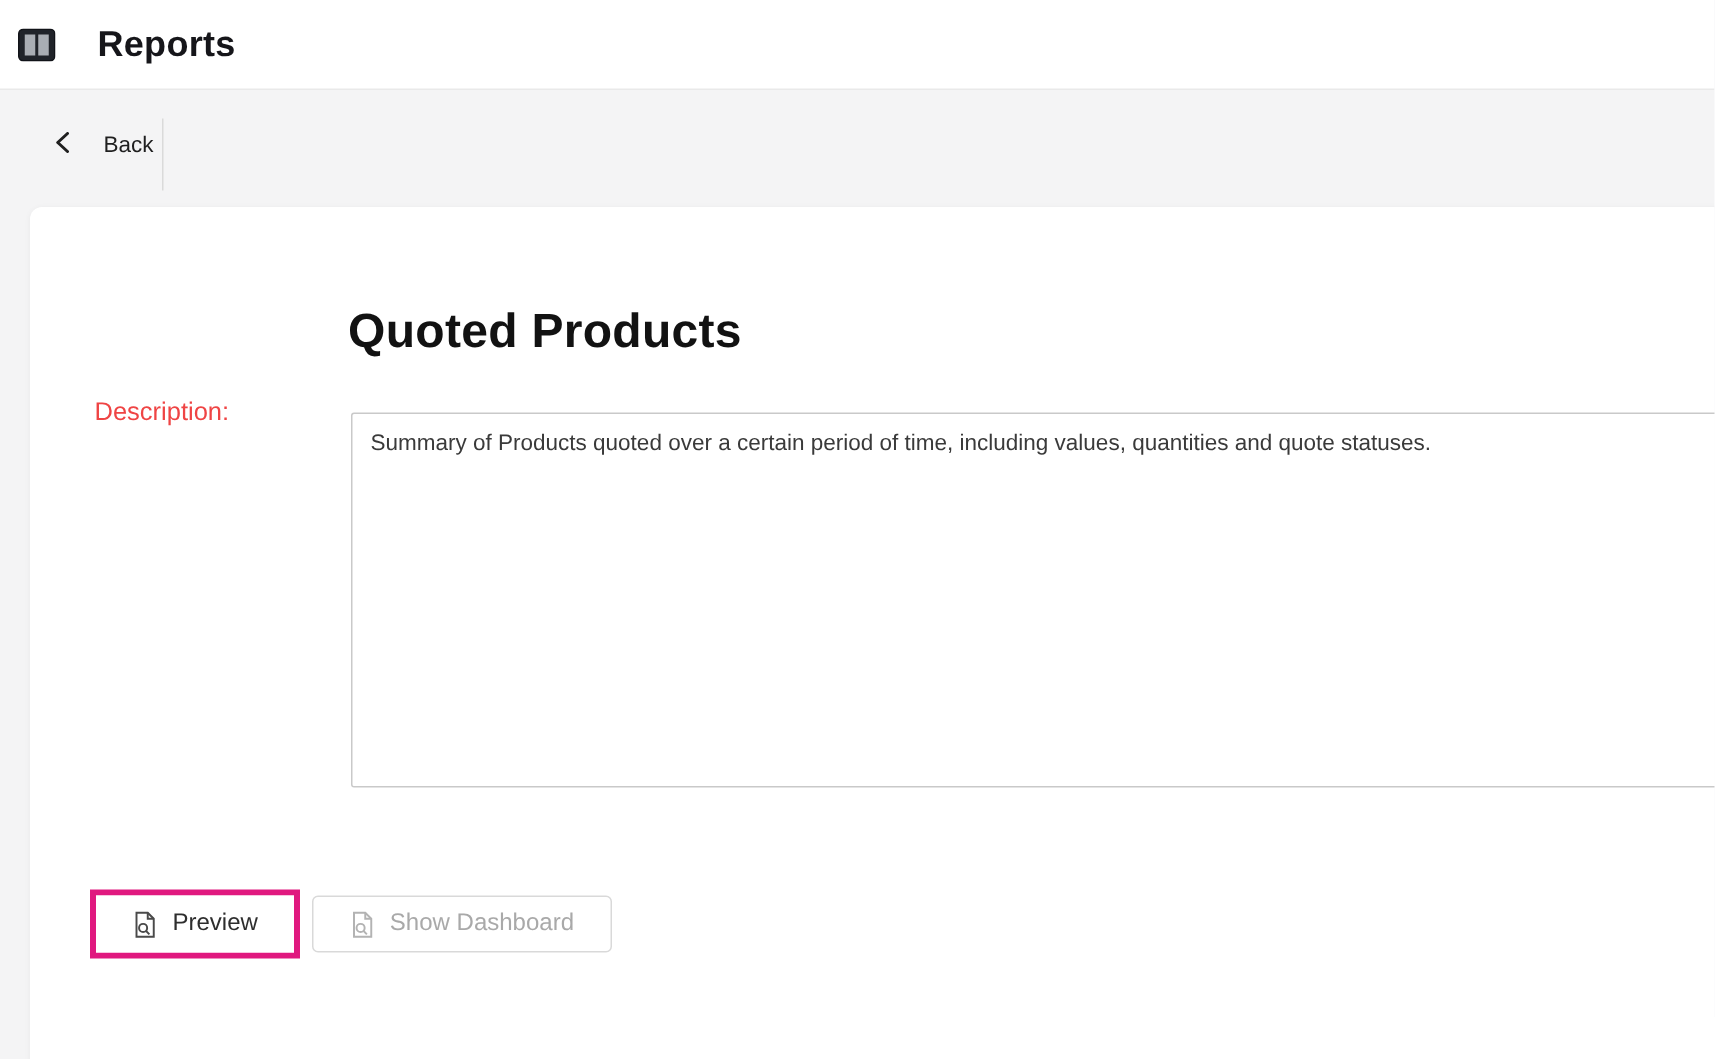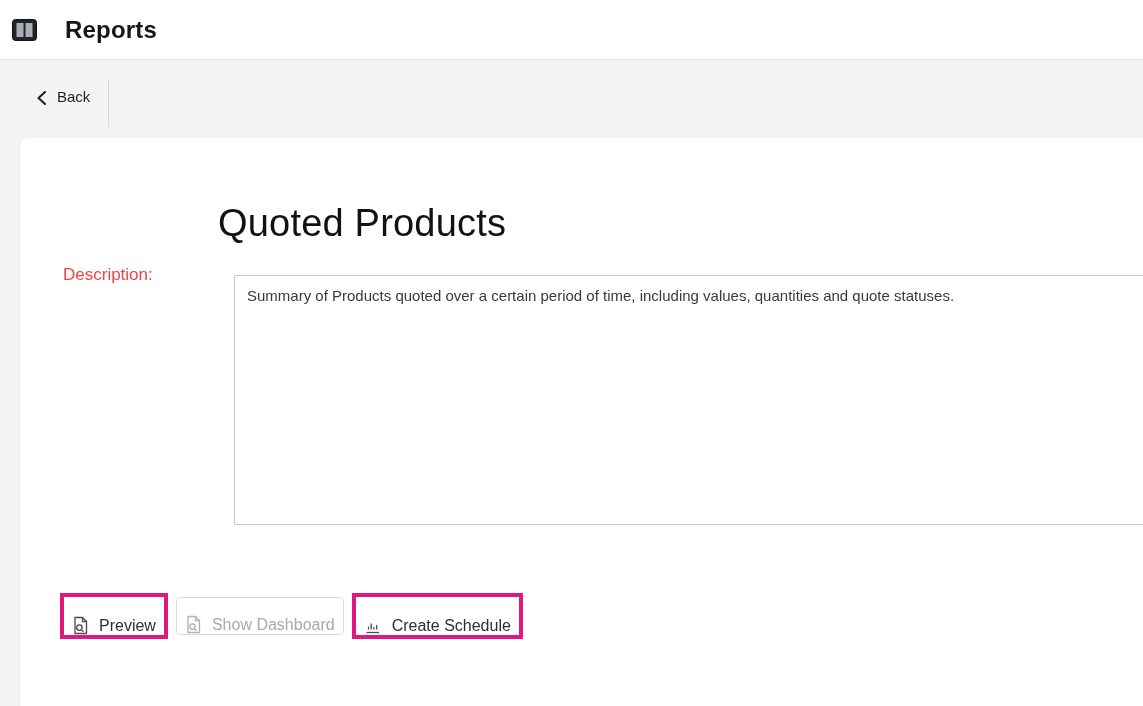--- a/index.html
+++ b/index.html
@@ -25,43 +25,43 @@
   .app-logo { width: 25px; height: 22px; margin-right: 28px; flex: 0 0 auto; }
   .app-title {
     font-size: 24px; font-weight: 700; color: #16161a;
     letter-spacing: 0.2px;
     text-align: center;
   }
 
   
   .back-btn {
     position: absolute; left: 30px; top: 84px;
-    display: flex; align-items: flex-end; gap: 10px;
+    display: flex; align-items: flex-start; gap: 22px;
     background: none; border: none; padding: 4px 6px;
     font-family: inherit; font-size: 15px; color: #1f1f1f;
     cursor: pointer; z-index: 2;
   }
   .back-divider {
     position: absolute; left: 108px; top: 79px;
     width: 1px; height: 48px; background: #dadada; z-index: 2;
   }
 
   
   .report-card {
     position: absolute; left: 20px; top: 138px;
     width: 1180px; height: 640px;
     background: #ffffff;
     border-radius: 8px;
     box-shadow: 0 1px 4px rgba(0,0,0,0.05);
     z-index: 1;
   }
   .report-title {
-    position: absolute; left: 198px; top: 64px;
+    position: absolute; left: 212px; top: 64px;
     margin: 0;
-    font-size: 38px; font-weight: 400; color: #121212;
+    font-size: 32px; font-weight: 700; color: #121212;
     letter-spacing: 0.2px;
   }
   .desc-label {
     position: absolute; left: 43px; top: 127px;
     font-size: 17px; color: #ef4444;
   }
   .desc-textarea {
     position: absolute; left: 214px; top: 137px;
     width: 952px; height: 250px;
     border: 1px solid #c9c9c9; border-radius: 2px;
@@ -72,22 +72,22 @@
     resize: none; outline: none;
   }
 
   
   .actions-row {
     position: absolute; left: 40px; top: 455px;
     display: flex; align-items: center; gap: 8px;
   }
   .btn {
     height: 38px;
-    display: inline-flex; align-items: flex-end; gap: 10px;
-    padding: 0 8px;
+    display: inline-flex; align-items: center; gap: 10px;
+    padding: 0 24px;
     background: #ffffff;
     border: 1px solid #d9d9d9; border-radius: 4px;
     font-family: inherit; font-size: 16px; color: #2e2e2e;
     white-space: nowrap; cursor: pointer;
   }
   .btn svg { flex: 0 0 auto; }
   .btn.disabled { color: #a9a9a9; cursor: default; }
   .annotation-box {
     border: 4px solid #e0187f;
     display: inline-flex;
@@ -145,27 +145,15 @@
         <path d="M3 1.5 H10.5 L14.5 5.5 V17.5 H3 Z"></path>
         <path d="M10.5 1.5 V5.5 H14.5"></path>
         <circle cx="7.4" cy="11.6" r="2.7"></circle>
         <path d="M9.4 13.7 L11.6 15.9"></path>
       </svg>
       <span>Show Dashboard</span>
     </button>
 
 
 
-    <span class="annotation-box">
-      <button class="btn">
-        <svg class="ico-dark" width="18" height="16" viewBox="0 0 18 16" fill="none" stroke-width="1.3">
-          <path d="M4.5 10.5 V7.5"></path>
-          <path d="M7.2 10.5 V4.5"></path>
-          <path d="M9.9 10.5 V8.2"></path>
-          <path d="M12.6 10.5 V6"></path>
-          <path d="M2.5 13.5 H15"></path>
-        </svg>
-        <span>Create Schedule</span>
-      </button>
-    </span>
 
   </div>
 </section>
 
 </body></html>

